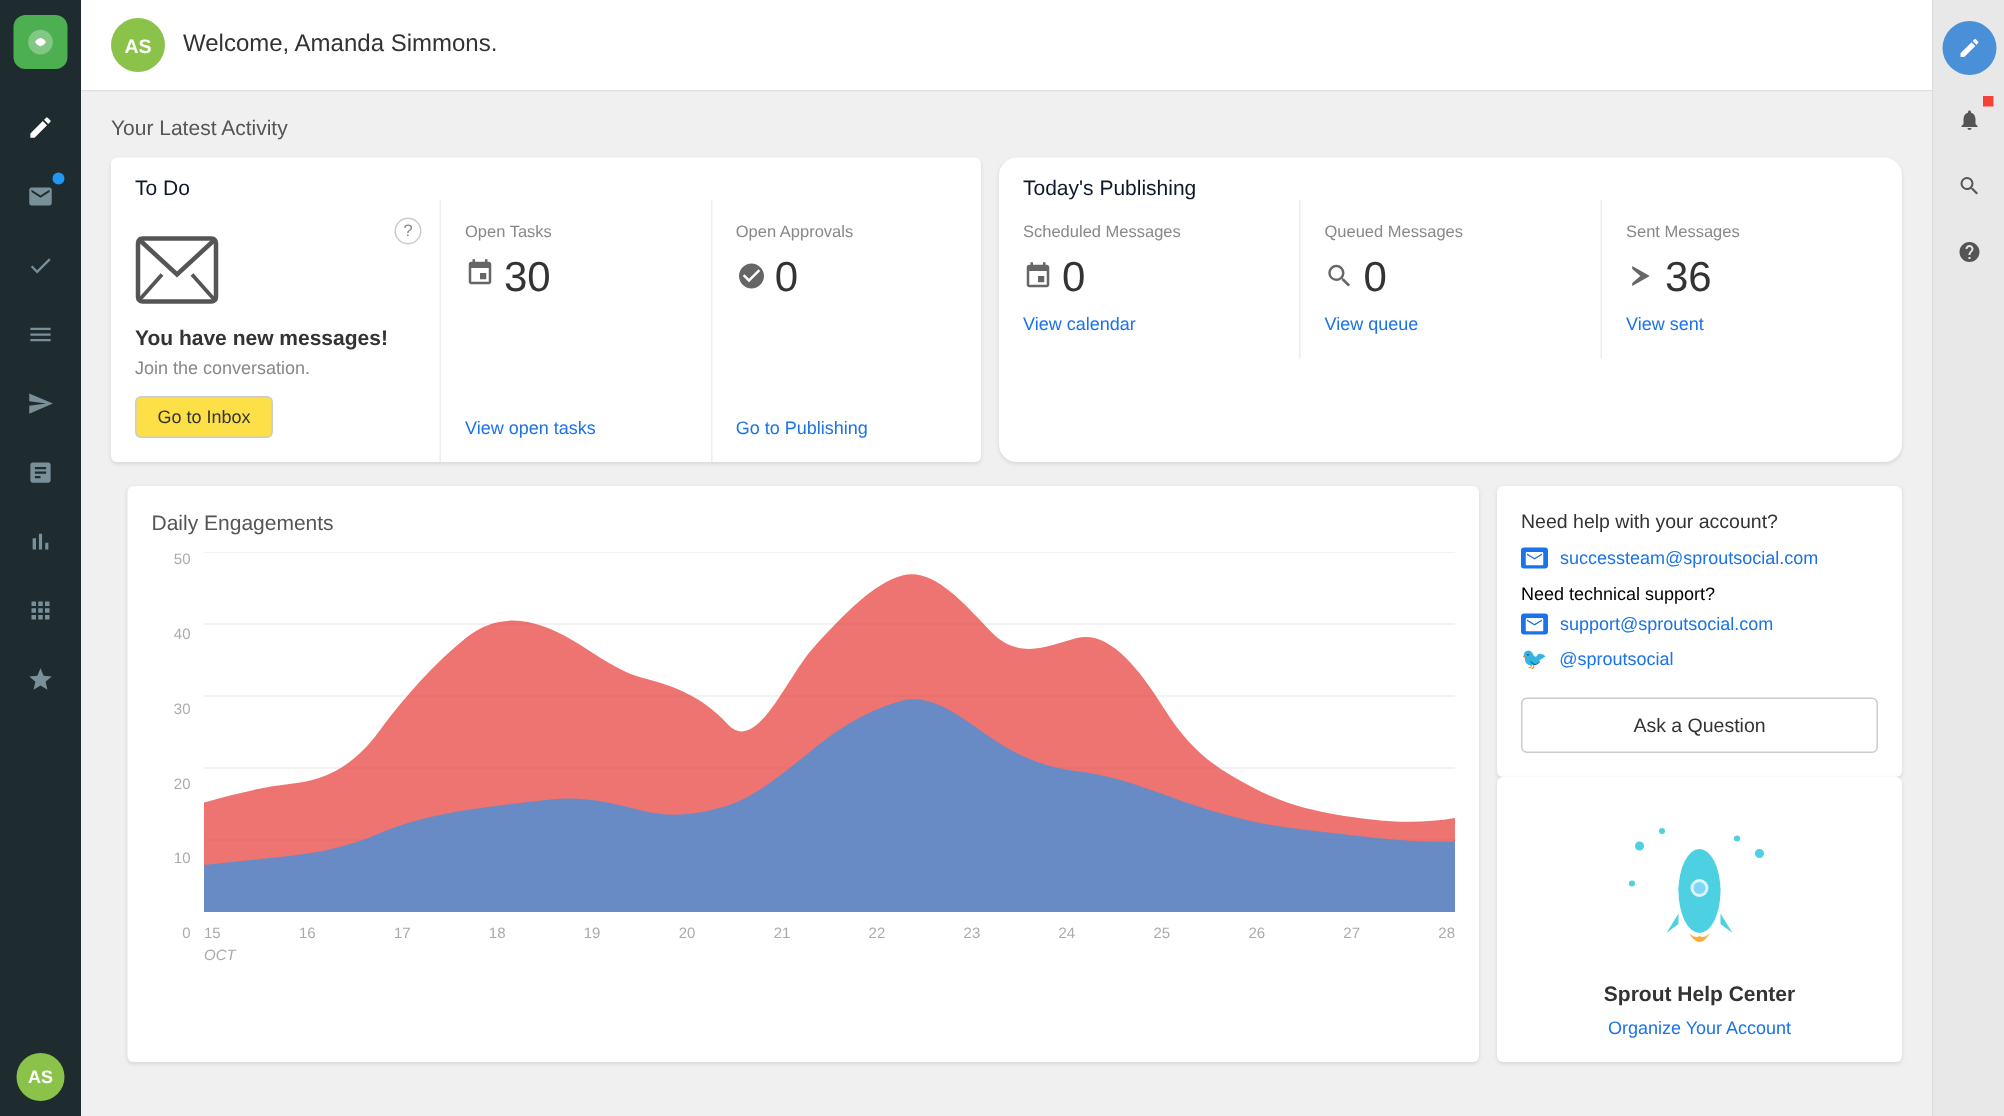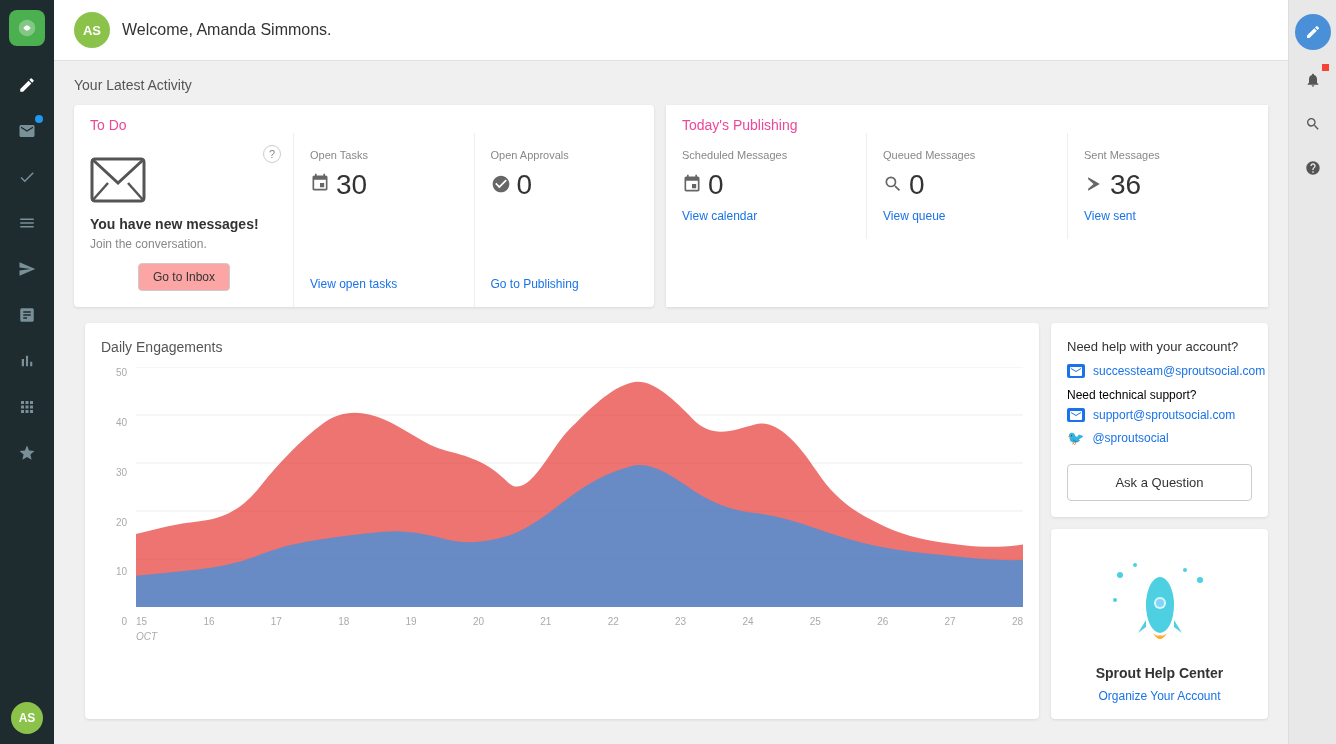--- a/index.html
+++ b/index.html
@@ -132,21 +132,21 @@
       background: white;
       border-radius: 4px;
       padding: 0;
       flex: 0 0 580px;
       box-shadow: 0 1px 3px rgba(0,0,0,0.1);
       overflow: hidden;
     }
     .card-header {
       padding: 12px 16px 0;
       font-size: 14px;
-      color: #ec4899;
+      color: #0f172a;
       font-weight: 500;
     }
     .todo-inner {
       display: flex;
     }
     .todo-inbox {
       padding: 16px;
       width: 220px;
       flex-shrink: 0;
       border-right: 1px solid #eee;
@@ -161,28 +161,27 @@
       color: #333;
       line-height: 1.3;
       margin-bottom: 4px;
     }
     .inbox-sub {
       font-size: 12px;
       color: #888;
       margin-bottom: 12px;
     }
     .inbox-btn {
-      background: #fca5a5;
+      background: #fde047;
       border: 1px solid #ccc;
       border-radius: 4px;
       padding: 6px 14px;
       font-size: 12px;
       color: #333;
       cursor: pointer;
-      margin-left: 48px;
     }
     .help-icon {
       position: absolute;
       top: 12px; right: 12px;
       width: 18px; height: 18px;
       border-radius: 50%;
       border: 1px solid #ccc;
       display: flex; align-items: center; justify-content: center;
       font-size: 11px;
       color: #888;
@@ -214,21 +213,21 @@
       font-size: 12px;
       color: #1a73e8;
       cursor: pointer;
       text-decoration: none;
       margin-top: auto;
     }
 
     
     .publishing-card {
       background: white;
-      border-radius: 0;
+      border-radius: 12px;
       flex: 1;
       box-shadow: 0 1px 3px rgba(0,0,0,0.1);
       overflow: hidden;
     }
     .publishing-inner {
       display: flex;
     }
 
     
     #bottom-row {
@@ -246,25 +245,24 @@
       margin-left: 11px;
     }
     .chart-title {
       font-size: 14px;
       color: #555;
       font-weight: 500;
       margin-bottom: 12px;
     }
 
     .help-panel {
-      width: 217px;
+      width: 270px;
       flex-shrink: 0;
       display: flex;
       flex-direction: column;
-      gap: 12px;
     }
     .help-card {
       background: white;
       border-radius: 4px;
       box-shadow: 0 1px 3px rgba(0,0,0,0.1);
       padding: 16px;
     }
     .help-card-title {
       font-size: 13px;
       color: #333;

